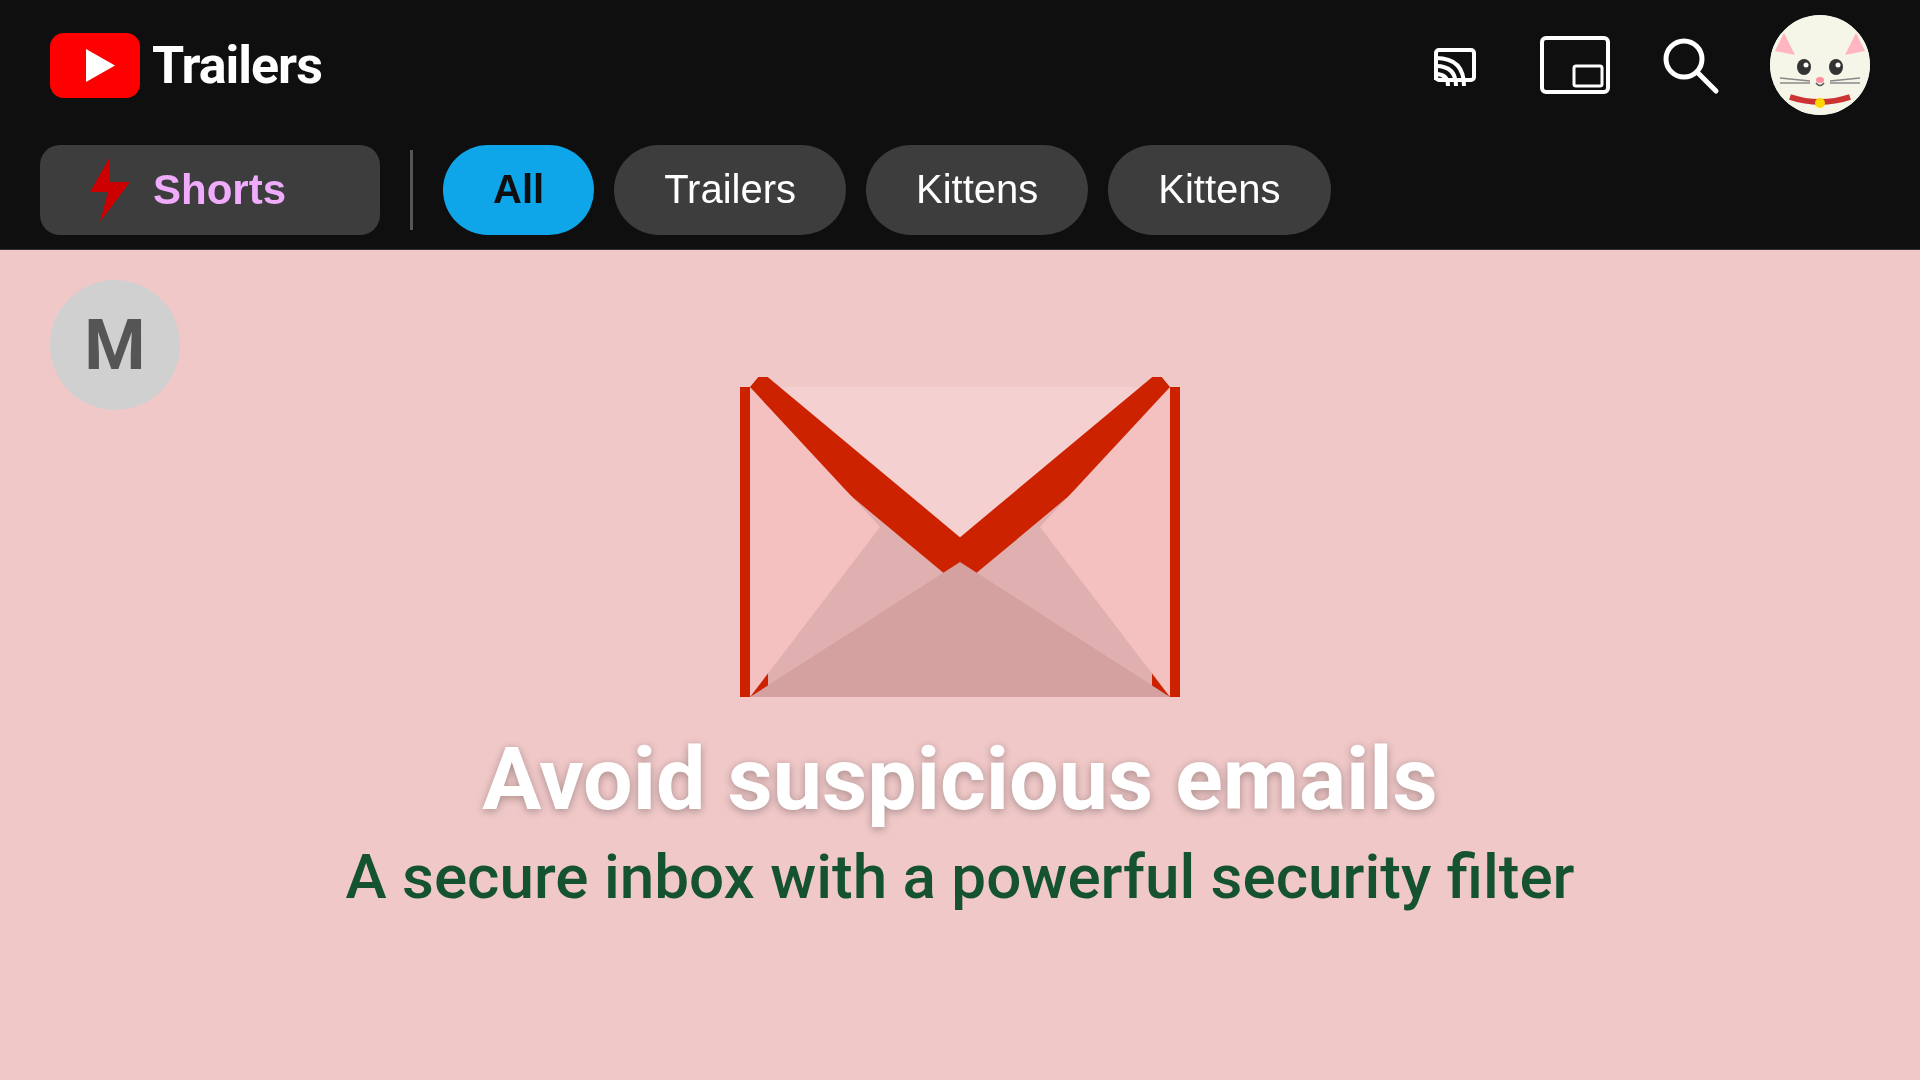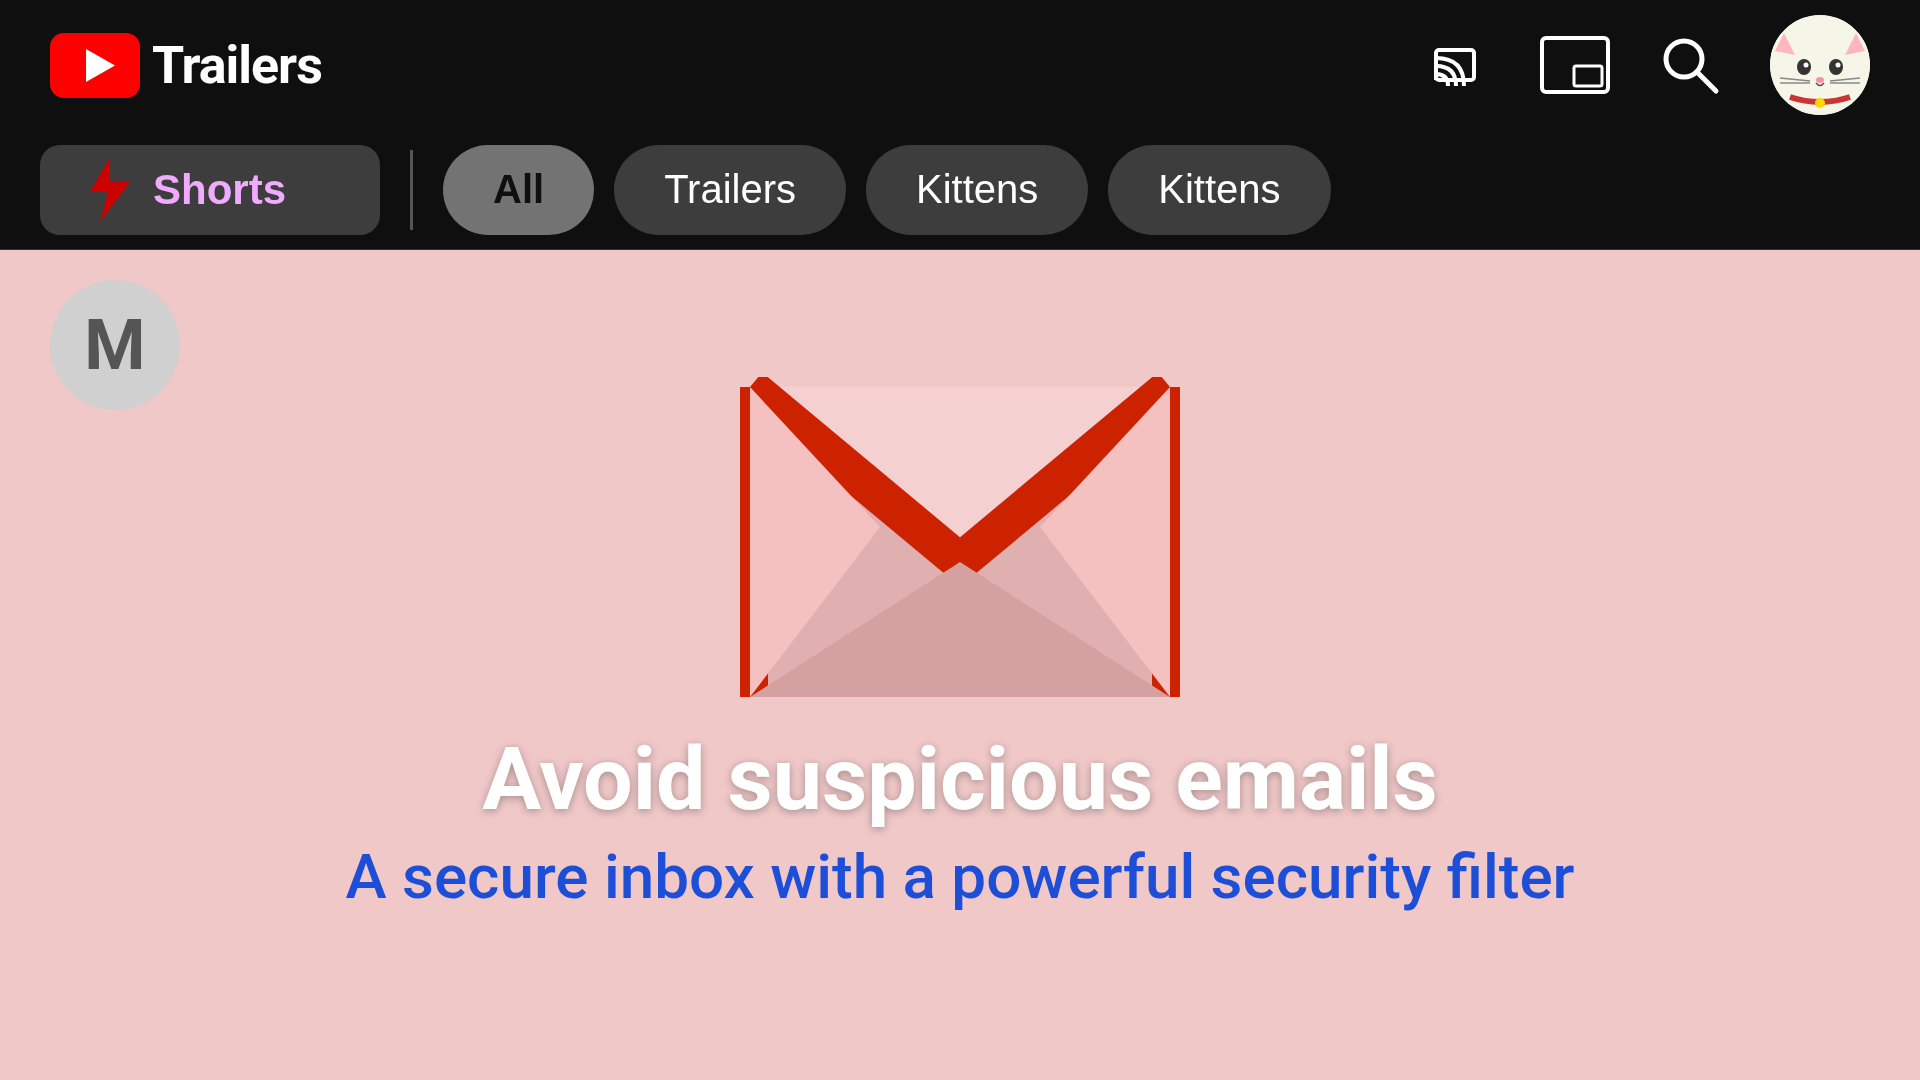--- a/index.html
+++ b/index.html
@@ -121,21 +121,21 @@
       font-size: 40px;
       font-weight: 500;
       cursor: pointer;
       white-space: nowrap;
       height: 90px;
       display: flex;
       align-items: center;
     }
 
     .filter-chip.active {
-      background: #737373;
+      background: #0ea5e9;
       color: #0f0f0f;
       font-weight: 700;
     }
 
     
     .content-area {
       width: 100%;
       height: calc(1080px - 130px - 120px);
       background: #e8c4c4;
       position: relative;
@@ -184,21 +184,21 @@
     .video-title-text {
       color: white;
       font-size: 88px;
       font-weight: 700;
       text-align: center;
       text-shadow: 0 2px 8px rgba(0,0,0,0.3);
       margin-bottom: 10px;
     }
 
     .video-subtitle-text {
-      color: #1d4ed8;
+      color: #14532d;
       font-size: 62px;
       font-weight: 500;
       text-align: center;
     }
   </style>
 </head>
 <body>
 
 <div class="header">
   <div class="logo-area">

